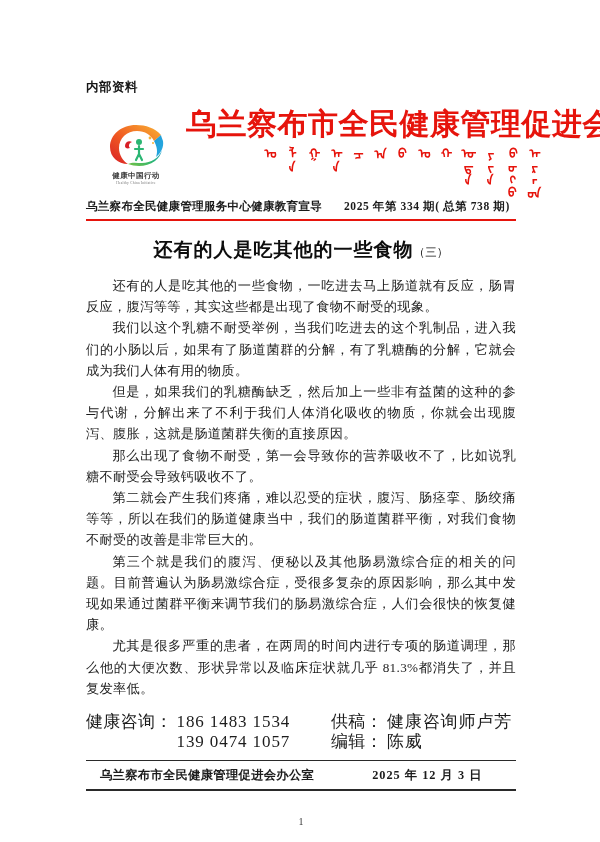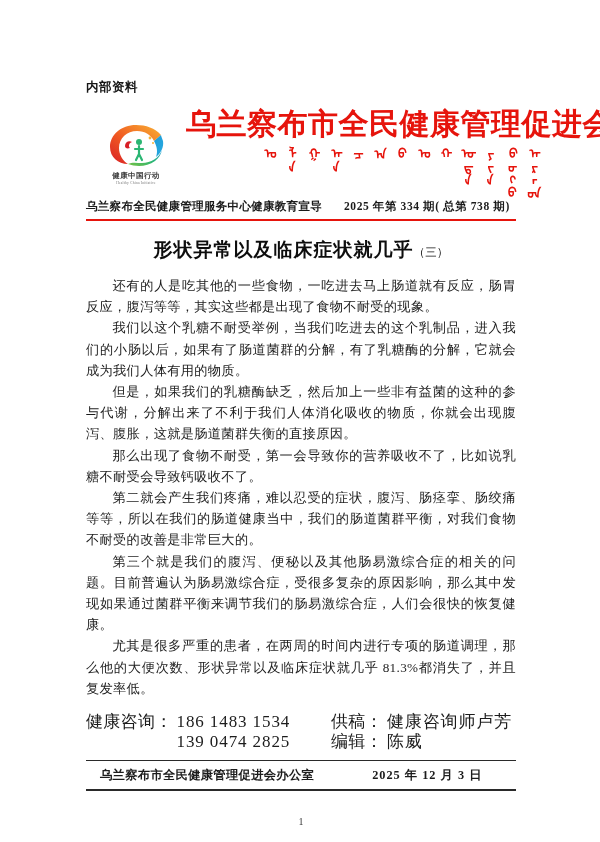--- a/index.html
+++ b/index.html
@@ -294,42 +294,42 @@
       </div>
     </div>
 
     <div class="issue-line">
       <span class="issue-left">乌兰察布全民健康管理服务中心健康教育宣导</span>
       <span class="issue-right">2025 年第 334 期( 总第 738 期)</span>
     </div>
     <div class="rule-red"></div>
 
     <div class="article-title">
-      <span class="article-title-main">形状异常以及临床症状就几乎</span><span class="article-title-part">（三）</span>
+      <span class="article-title-main">还有的人是吃其他的一些食物</span><span class="article-title-part">（三）</span>
     </div>
 
     <div class="body-text">
       <p>还有的人是吃其他的一些食物，一吃进去马上肠道就有反应，肠胃反应，腹泻等等，其实这些都是出现了食物不耐受的现象。</p>
       <p>我们以这个乳糖不耐受举例，当我们吃进去的这个乳制品，进入我们的小肠以后，如果有了肠道菌群的分解，有了乳糖酶的分解，它就会成为我们人体有用的物质。</p>
       <p>但是，如果我们的乳糖酶缺乏，然后加上一些非有益菌的这种的参与代谢，分解出来了不利于我们人体消化吸收的物质，你就会出现腹泻、腹胀，这就是肠道菌群失衡的直接原因。</p>
       <p>那么出现了食物不耐受，第一会导致你的营养吸收不了，比如说乳糖不耐受会导致钙吸收不了。</p>
       <p>第二就会产生我们疼痛，难以忍受的症状，腹泻、肠痉挛、肠绞痛等等，所以在我们的肠道健康当中，我们的肠道菌群平衡，对我们食物不耐受的改善是非常巨大的。</p>
       <p>第三个就是我们的腹泻、便秘以及其他肠易激综合症的相关的问题。目前普遍认为肠易激综合症，受很多复杂的原因影响，那么其中发现如果通过菌群平衡来调节我们的肠易激综合症，人们会很快的恢复健康。</p>
       <p>尤其是很多严重的患者，在两周的时间内进行专项的肠道调理，那么他的大便次数、形状异常以及临床症状就几乎 81.3%都消失了，并且复发率低。</p>
     </div>
 
     <div class="contact">
       <div class="contact-col-left">
         <div class="contact-row">
           <span class="contact-label">健康咨询：</span>
           <span class="contact-value">186 1483 1534</span>
         </div>
         <div class="contact-row contact-row-indent">
           <span class="contact-label">健康咨询：</span>
-          <span class="contact-value">139 0474 2825</span>
+          <span class="contact-value">139 0474 1057</span>
         </div>
       </div>
       <div class="contact-col-right">
         <div class="contact-row">
           <span class="contact-label">供稿：</span>
           <span class="contact-value">健康咨询师卢芳</span>
         </div>
         <div class="contact-row">
           <span class="contact-label">编辑：</span>
           <span class="contact-value">陈威</span>

